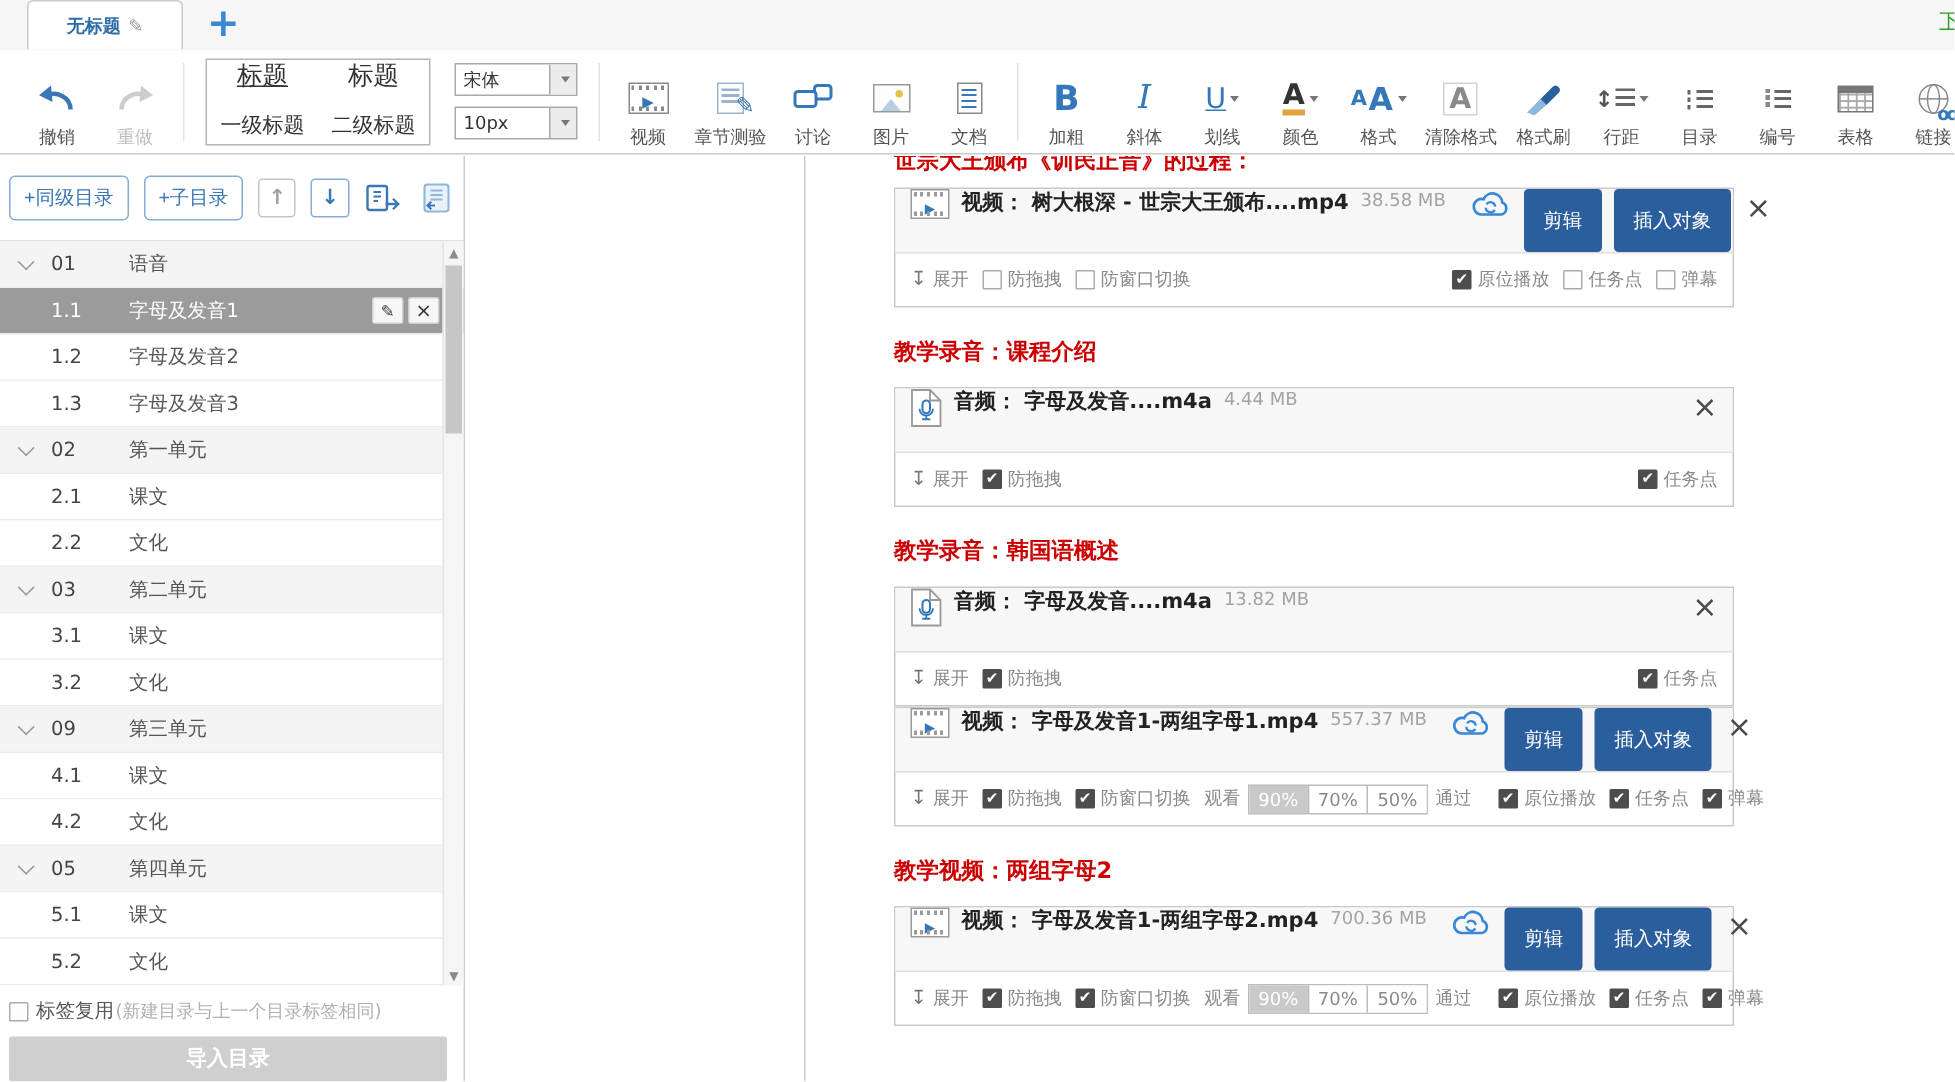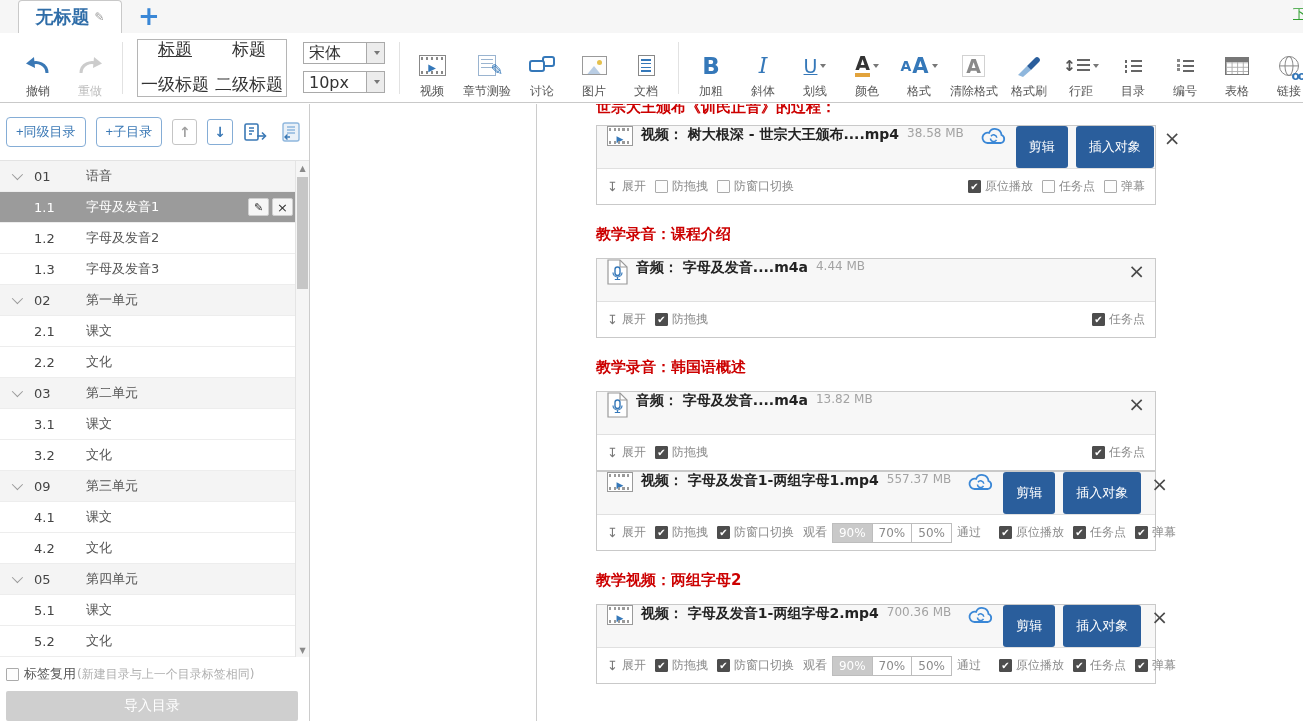--- a/index.html
+++ b/index.html
@@ -3,42 +3,42 @@
 <meta charset="utf-8">
 <style>
   html,body{margin:0;padding:0;}
   body{font-family:"DejaVu Sans","Liberation Sans",sans-serif;background:#fff;}
   .screen{position:relative;width:1303px;height:721px;overflow:hidden;background:#fff;}
   .spacer{flex:1;}
 
   
   .tabbar{position:absolute;top:0;left:0;right:0;height:33px;background:#f6f6f6;border-bottom:1px solid #d8d8d8;}
   .tab{position:absolute;left:18px;top:0;width:104px;height:33px;background:#fff;border:1px solid #c9c9c9;border-bottom:none;border-radius:4px 4px 0 0;display:flex;align-items:center;justify-content:center;gap:5px;box-sizing:border-box;}
-  .tab-title{color:#2f6da8;font-weight:bold;font-size:18px;font-family:Liberation Mono, monospace;}
+  .tab-title{color:#2f6da8;font-weight:bold;font-size:12px;font-family:Liberation Mono, monospace;}
   .tab-edit{color:#9a9a9a;font-size:12px;}
   .add-tab{position:absolute;left:138px;top:0px;color:#3a87d6;font-size:26px;font-weight:bold;line-height:32px;cursor:pointer;}
   .download{position:absolute;right:-16px;top:5px;color:#2f9e2f;font-size:13px;text-decoration:underline;cursor:pointer;}
 
   
   .toolbar{position:absolute;top:33px;left:0;right:0;height:70px;background:#fff;border-bottom:1px solid #c9c9c9;display:flex;align-items:center;padding-left:12px;box-sizing:border-box;}
   .tsep{width:1px;height:52px;background:#e2e2e2;margin:0 6px;flex:none;}
   .tbtn{display:flex;flex-direction:column;align-items:center;justify-content:flex-end;min-width:42px;height:58px;gap:5px;padding:0 5px;cursor:pointer;flex:none;}
   .tbtn .tlabel{font-size:12px;color:#555;white-space:nowrap;line-height:12px;}
   .tbtn.disabled .tlabel{color:#bdbdbd;}
   .ticon{height:28px;display:flex;align-items:center;justify-content:center;gap:1px;}
   .caret{width:0;height:0;border-left:3.5px solid transparent;border-right:3.5px solid transparent;border-top:4px solid #777;margin-left:2px;}
 
   .hbox{border:1px solid #b5b5b5;display:flex;height:56px;margin:0 8px;flex:none;}
   .hcell{width:74px;display:flex;flex-direction:column;align-items:center;justify-content:center;gap:15px;cursor:pointer;}
   .hcell .ht{font-size:17px;color:#333;line-height:18px;}
   .hcell.h1 .ht{text-decoration:underline;}
-  .hcell .hs{font-size:17px;color:#333;}
+  .hcell .hs{font-size:14px;color:#333;}
 
   .fontcol{display:flex;flex-direction:column;gap:7px;margin:0 8px;flex:none;}
-  .selectbox{width:82px;height:22px;border:1px solid #a9a9a9;display:flex;align-items:center;font-size:16px;color:#333;padding-left:5px;position:relative;box-sizing:border-box;background:#fff;cursor:pointer;}
+  .selectbox{width:82px;height:22px;border:1px solid #a9a9a9;display:flex;align-items:center;font-size:12px;color:#333;padding-left:5px;position:relative;box-sizing:border-box;background:#fff;cursor:pointer;}
   .selectbox .dd{position:absolute;right:0;top:0;bottom:0;width:17px;background:#ececec;border-left:1px solid #a9a9a9;display:flex;align-items:center;justify-content:center;}
 
   
   .gB{font-weight:bold;font-size:23px;color:#3578b9;}
   .gI{font-style:italic;font-family:"DejaVu Serif",serif;font-size:22px;color:#3578b9;}
   .gU{font-size:19px;color:#3578b9;text-decoration:underline;}
   .gAc{font-size:19px;font-weight:bold;color:#333;border-bottom:4px solid #e2a33c;line-height:19px;}
   .gAA1{font-size:14px;font-weight:bold;color:#3578b9;}
   .gAA2{font-size:21px;font-weight:bold;color:#3578b9;}
   .gClr{color:#8a8a8a;font-weight:bold;font-size:19px;position:relative;border:1px solid #d2d2d2;padding:0 3px;line-height:20px;}
@@ -95,21 +95,21 @@
   .ract-edit::before{content:'✎';}
   .ract-del::before{content:'×';font-size:13px;}
 
   .vscroll{position:absolute;right:0;top:0;width:14px;height:496px;background:#f5f5f5;border-left:1px solid #e4e4e4;box-sizing:border-box;}
   .vscroll .sarrow{position:absolute;left:0;right:0;height:14px;display:flex;align-items:center;justify-content:center;font-size:8px;color:#8a8a8a;cursor:pointer;}
   .vscroll .sarrow.down{bottom:0;}
   .vscroll .thumb{position:absolute;left:1px;right:1px;top:16px;height:112px;background:#c6c6c6;cursor:pointer;}
 
   .reuse-row{display:flex;align-items:center;gap:5px;padding:8px 6px 6px 6px;font-size:12px;color:#b0b0b0;white-space:nowrap;}
   .reuse-main{color:#555;font-size:13px;}
-  .import-btn{margin:2px 6px;width:292px;height:30px;background:#cfcfcf;color:#fff;font-size:14px;font-weight:normal;border:none;border-radius:2px;cursor:pointer;}
+  .import-btn{margin:2px 6px;width:292px;height:30px;background:#cfcfcf;color:#fff;font-size:14px;font-weight:bold;border:none;border-radius:2px;cursor:pointer;}
 
   
   .cb{width:13px;height:13px;border:1px solid #ababab;background:#fdfdfd;display:inline-flex;align-items:center;justify-content:center;border-radius:1px;box-sizing:border-box;flex:none;cursor:pointer;}
   .cb.checked{background:#4d4d4d;border-color:#4d4d4d;}
   .cb.checked::after{content:'✔';color:#fff;font-size:10px;line-height:10px;}
 
   
   .content{position:absolute;left:536px;top:104px;right:0;bottom:0;background:#fff;border-left:1px solid #ccc;overflow:hidden;padding-left:59px;box-sizing:border-box;}
   .cut-heading{position:absolute;top:-6px;left:59px;color:#c00;font-weight:bold;font-size:15px;}
   .red-h{color:#c00;font-weight:bold;font-size:15px;margin:20px 0 14px 0;width:560px;}

